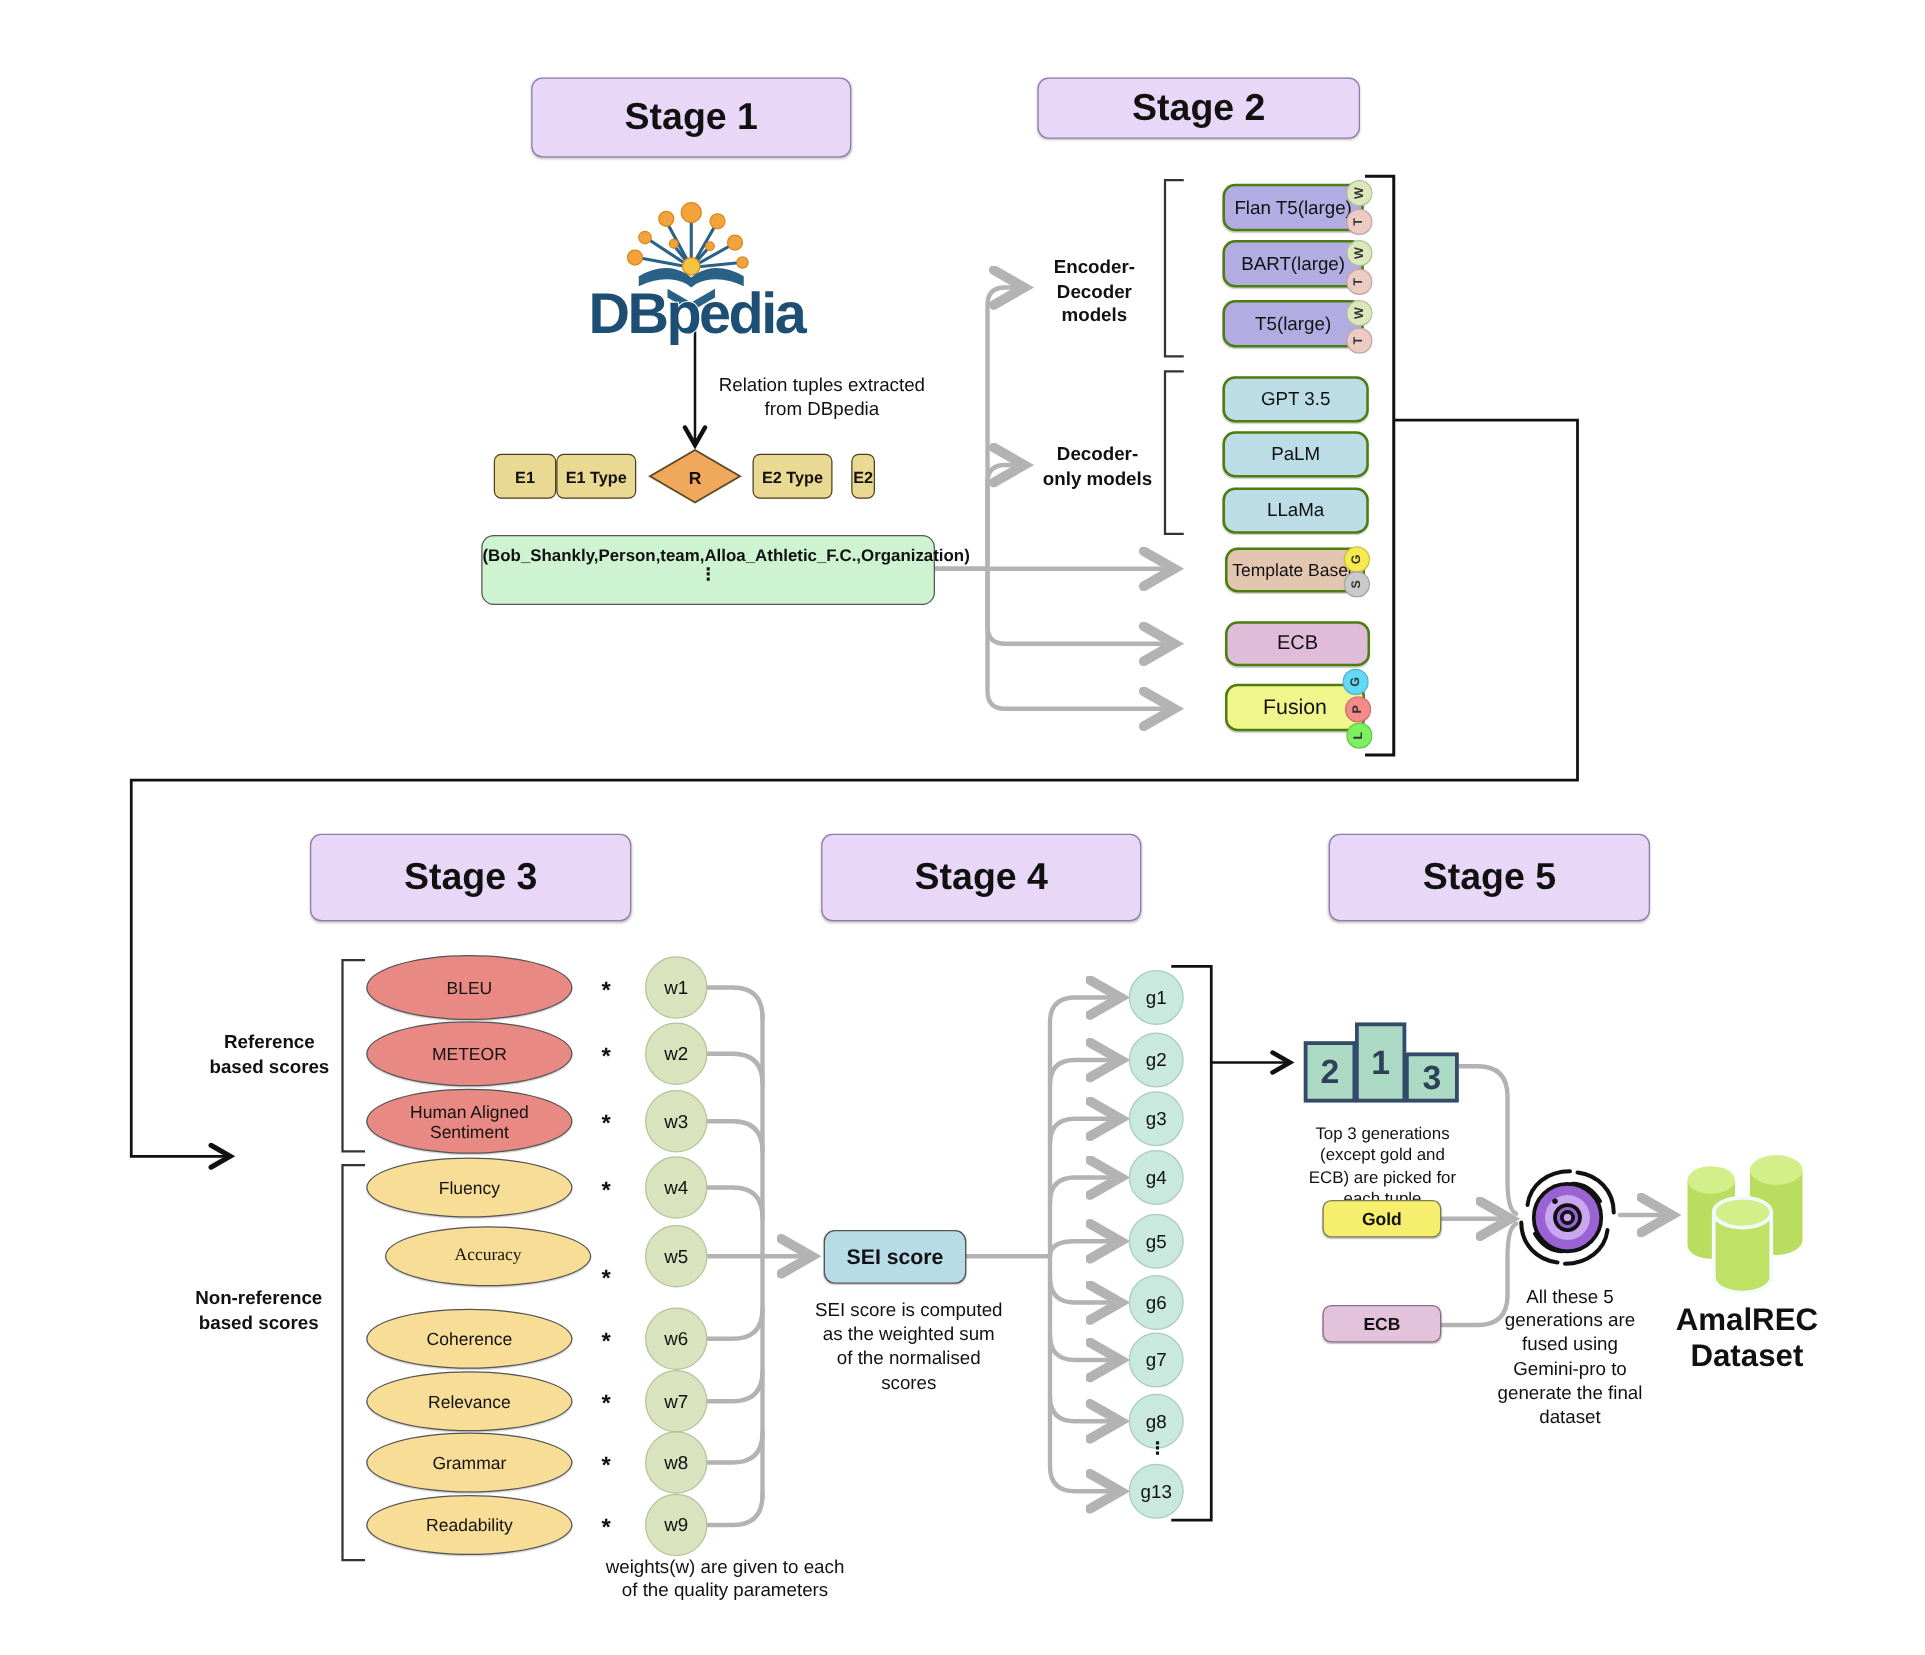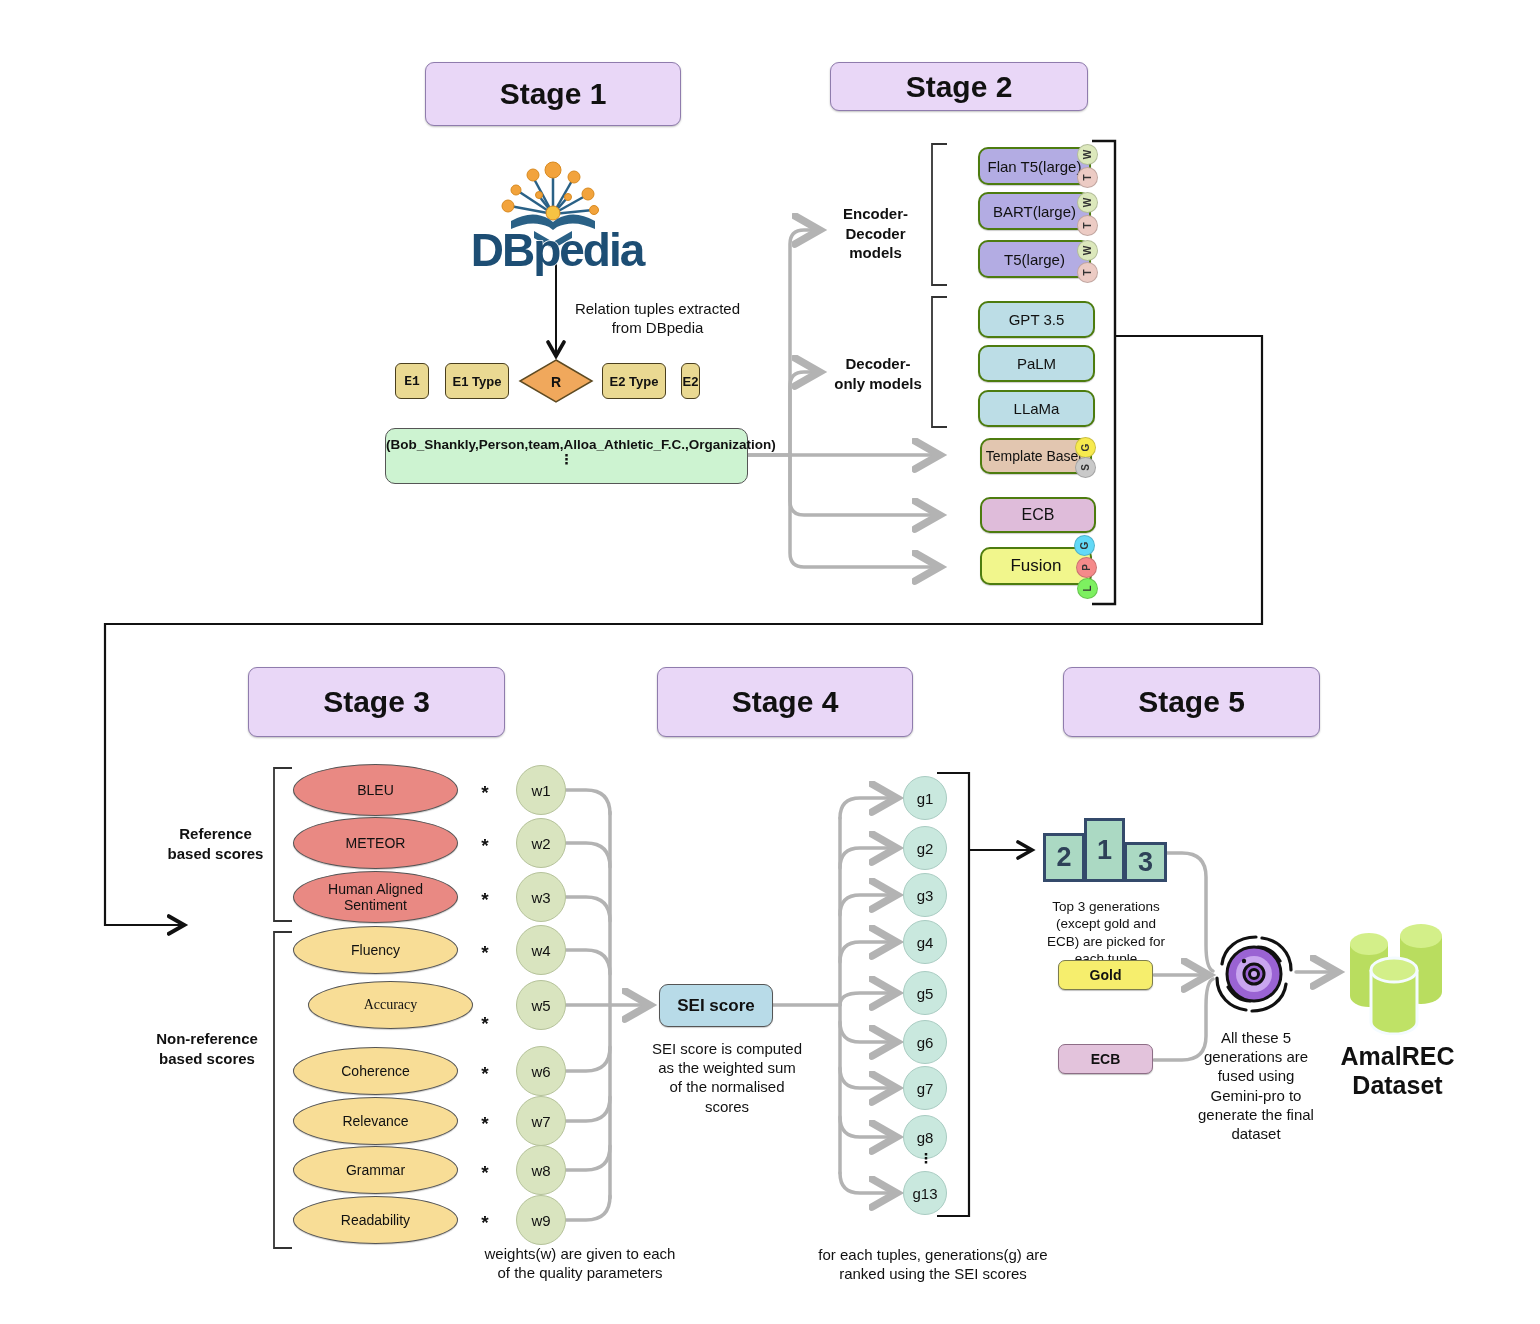--- a/index.html
+++ b/index.html
@@ -181,21 +181,21 @@
       <circle cx="98" cy="55" r="7" fill="#f7c343"></circle>
     </g>
     <path d="M56,63 Q77,51 94,61 L98,64 L102,61 Q119,51 140,63 L140,71 Q119,61 102,69 L98,72 L94,69 Q77,61 56,71 Z" fill="#2a6186"></path>
     <path d="M79,73 L98,84 L117,73 L117,80 L98,91 L79,80 Z" fill="#2a6186"></path>
     <text x="102" y="108" text-anchor="middle" font-size="46" font-weight="bold" fill="#1d4e74" stroke="#ffffff" stroke-width="1.5" paint-order="stroke" style="letter-spacing:-2px">DBpedia</text>
   </svg>
 
   <div class="abs note" style="left:565px;top:299px;width:185px;">Relation tuples extracted
 from DBpedia</div>
 
-  <div class="abs entity" style="left:395px;top:363px;width:34px;height:36px;font-family:Liberation Mono, monospace;">
+  <div class="abs entity" style="left:395px;top:363px;width:50px;height:36px;">
       <span>E1</span>
     </div>
   <div class="abs entity" style="left:445px;top:363px;width:64px;height:36px;">
       <span>E1 Type</span>
     </div>
   <div class="abs" style="left:518px;top:358px;width:76px;height:46px;">
     <svg width="76" height="46" viewBox="0 0 76 46">
       <polygon points="38,2 74,23 38,44 2,23" fill="#f0a85c" stroke="#5e4a22" stroke-width="1.5"></polygon>
       <text x="38" y="29" text-anchor="middle" font-size="14" font-weight="bold" fill="#111">R</text>
     </svg>
@@ -373,22 +373,20 @@
       <span>g7</span>
     </div>
   <div class="abs gcir" style="left:903px;top:1115px;">
       <span>g8</span>
     </div>
   <div class="abs dots" style="left:919px;top:1152px;">⋮</div>
   <div class="abs gcir" style="left:903px;top:1171px;">
       <span>g13</span>
     </div>
 
-  <div class="abs note" style="left:805px;top:1245px;width:256px;">for each tuples, generations(g) are
-ranked using the SEI scores</div>
 
   <div class="abs pod" style="left:1043px;top:833px;width:42px;height:49px;">
       <span>2</span>
     </div>
   <div class="abs pod" style="left:1084px;top:818px;width:41px;height:64px;">
       <span>1</span>
     </div>
   <div class="abs pod" style="left:1124px;top:842px;width:43px;height:40px;">
       <span>3</span>
     </div>

